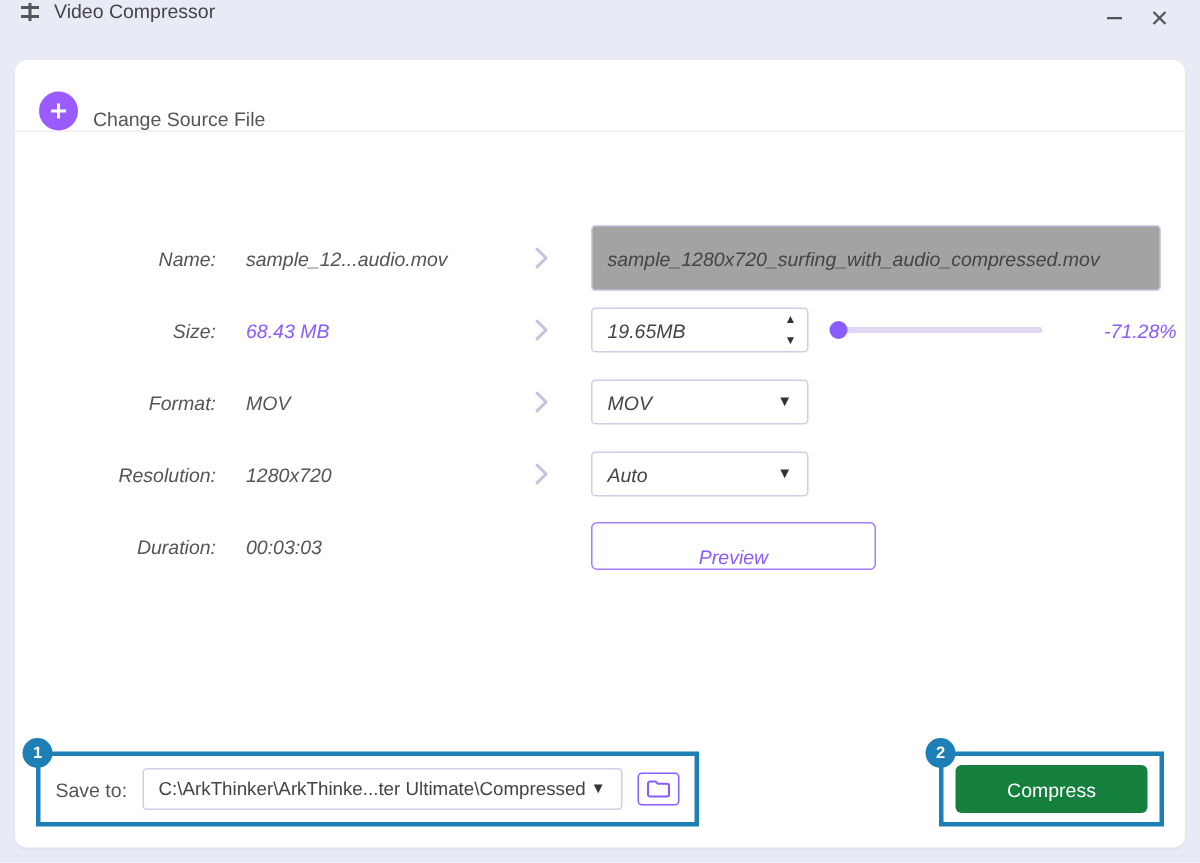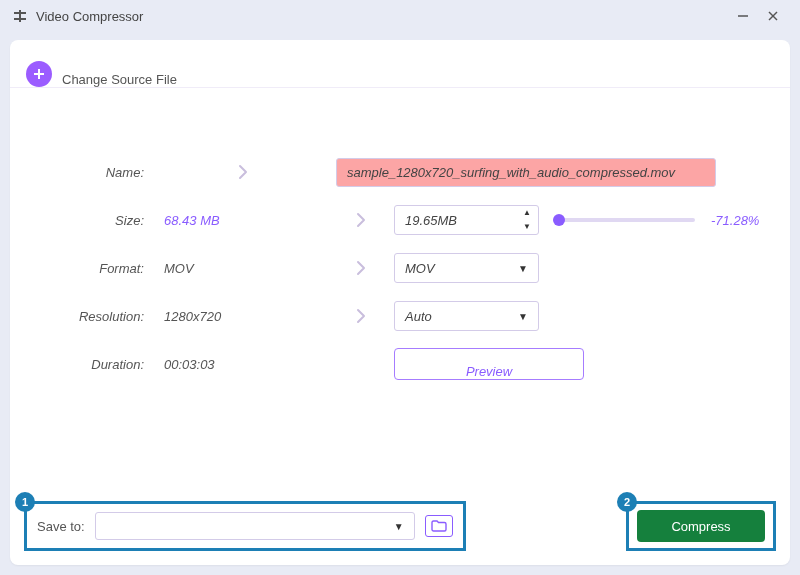--- a/index.html
+++ b/index.html
@@ -9,21 +9,20 @@
     background: #e8ebf5;
     font-family: -apple-system, BlinkMacSystemFont, "Segoe UI", Arial, sans-serif;
     font-size: 13px;
     color: #444;
     overflow: hidden;
   }
   
   .titlebar {
     height: 32px;
     display: flex;
-    align-items: center;
     padding: 0 12px;
     background: #e8ebf5;
   }
   .titlebar .app-icon {
     width: 16px; height: 16px;
     display: flex; align-items: center; justify-content: center;
     color: #555;
   }
   .titlebar .title {
     margin-left: 8px;
@@ -92,29 +91,29 @@
     padding-left: 6px;
     white-space: nowrap;
     overflow: hidden;
     text-overflow: ellipsis;
   }
   .row .current.purple { color: #8a5cff; }
   .row .chevron {
     display: flex; align-items: center; justify-content: center;
   }
   .inputbox {
-    height: 29px;
+    height: 44px;
     border: 1px solid #d3cbe8;
     border-radius: 3px;
     font-size: 13px;
     color: #444;
     padding: 0 10px;
     display: flex;
     align-items: center;
-    background: #fca5a5;
+    background: #a3a3a3;
   }
   .inputbox.wide { width: 380px; }
   .inputbox.mid { width: 145px; }
   .stepper {
     height: 30px; width: 145px;
     border: 1px solid #d3cbe8;
     border-radius: 3px;
     display: flex; align-items: center;
     padding-left: 10px;
     position: relative;
@@ -147,21 +146,21 @@
     border-radius: 2px;
   }
   .slider .thumb {
     position: absolute;
     left: -2px; top: 50%;
     transform: translate(0,-50%);
     width: 12px; height: 12px;
     border-radius: 50%;
     background: #8a5cff;
   }
-  .pct { color: #8a5cff; font-size: 13px; }
+  .pct { color: #8a5cff; font-size: 13px; margin-left: 25px; }
   .preview-btn {
     height: 32px; width: 190px;
     border: 1px solid #a67cff;
     border-radius: 4px;
     color: #8a5cff;
     background: #fff;
     display: flex; align-items: flex-end; justify-content: center;
     cursor: pointer;
     font-size: 13px;
   }
@@ -265,20 +264,21 @@
           <line x1="2" y1="7" x2="12" y2="7" stroke="#fff" stroke-width="2"></line>
         </svg>
     </span>
     <span class="change-src">Change Source File</span>
   </div>
 
   <div class="content">
 
     <div class="row">
       <div class="label">Name:</div>
+      <div class="current">sample_12...audio.mov</div>
       <div class="chevron">
         <svg class="chev-svg" width="12" height="18" viewBox="0 0 12 18" fill="none">
             <path d="M3 3 L9 9 L3 15" stroke-width="2" stroke-linecap="round" stroke-linejoin="round"></path>
           </svg>
       </div>
       <div class="inputbox wide">
         <span>sample_1280x720_surfing_with_audio_compressed.mov</span>
       </div>
     </div>
 
@@ -343,20 +343,21 @@
           <span>Preview</span>
         </div>
       </div>
     </div>
 
     <div class="footer">
       <div class="saveto-group">
         <div class="num-badge">1</div>
         <span class="saveto-label">Save to:</span>
         <div class="path-select">
+          <span>C:\ArkThinker\ArkThinke...ter Ultimate\Compressed</span>
           <span class="caret">▼</span>
         </div>
         <div class="folder-btn">
           <svg width="16" height="12" viewBox="0 0 16 12" fill="none">
               <path d="M1 2.5 C1 1.7 1.5 1 2.5 1 L6 1 L7.5 2.5 L13.5 2.5 C14.3 2.5 15 3.2 15 4 L15 9.5 C15 10.3 14.3 11 13.5 11 L2.5 11 C1.7 11 1 10.3 1 9.5 Z" stroke-width="1.4"></path>
             </svg>
         </div>
       </div>
       <div class="compress-group">
         <div class="num-badge">2</div>

